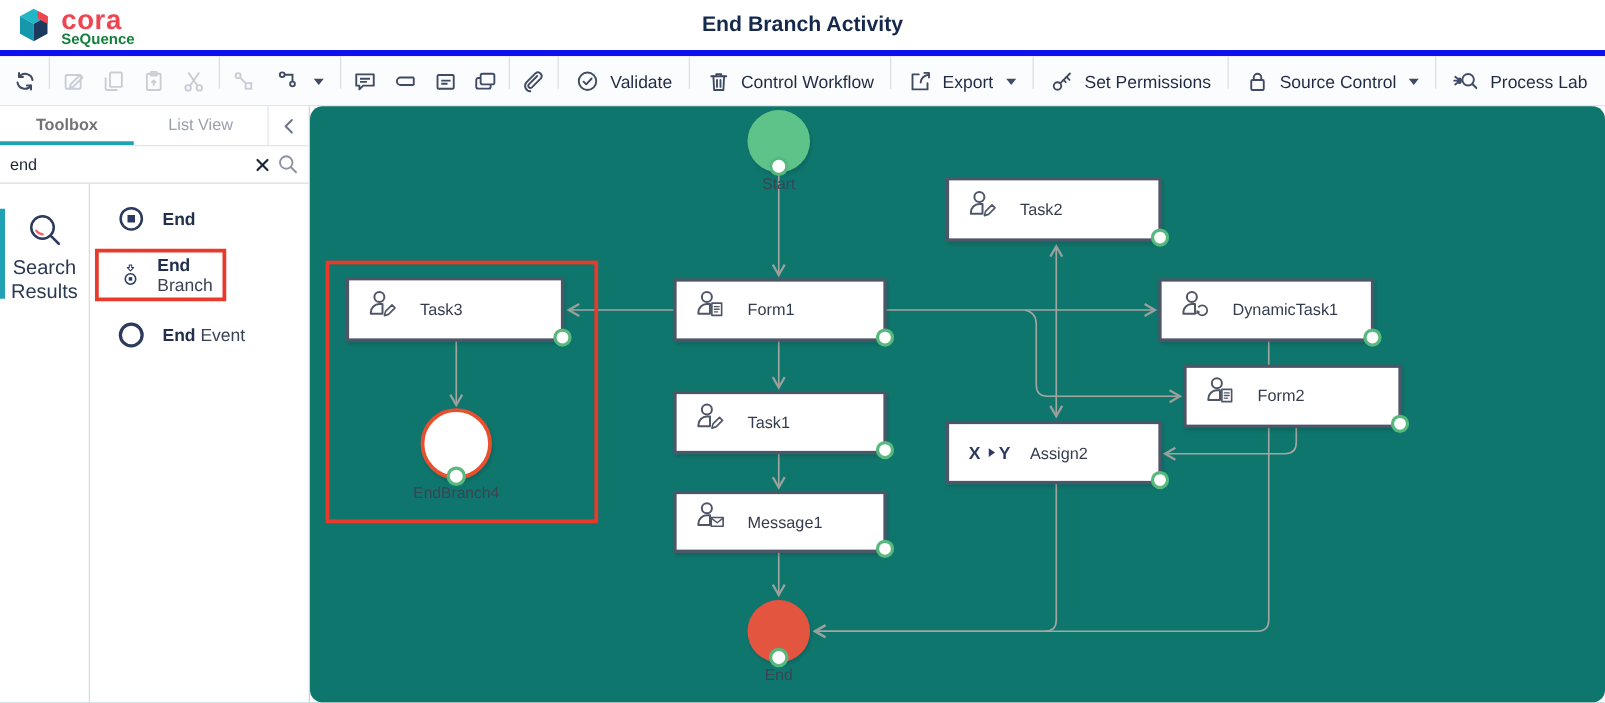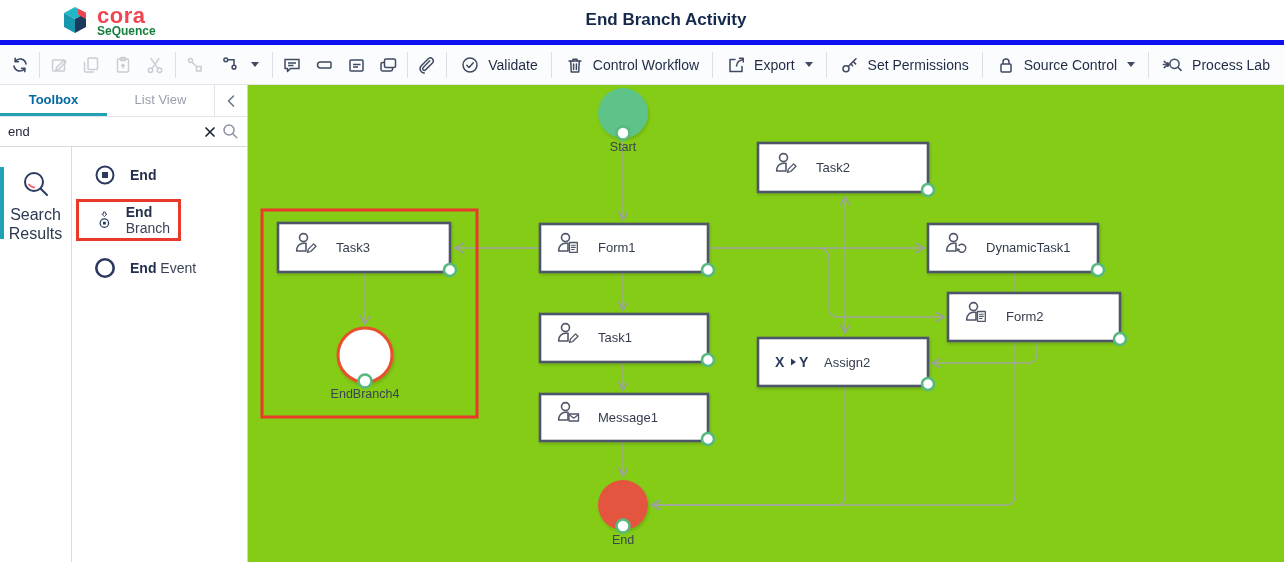--- a/index.html
+++ b/index.html
@@ -1,60 +1,60 @@
 <!DOCTYPE html>
 <html><head>
 <meta charset="utf-8">
 <style>
   * { box-sizing: border-box; margin: 0; padding: 0; }
   html,body { width:1284px; height:562px; overflow:hidden; font-family:"Liberation Sans",sans-serif; background:#fff; }
 
   
-  .header { height:40px; position:relative; background:#fff; display:flex; align-items:center;margin-left:48px; }
+  .header { height:40px; position:relative; background:#fff; display:flex; align-items:center; }
   .logo { position:absolute; left:12px; top:5px; display:flex; align-items:flex-start; gap:7px; }
   .logo-txt { display:flex; flex-direction:column; line-height:1; }
   .logo-cora { font-size:22px; font-weight:bold; color:#ef4550; letter-spacing:.5px; }
   .logo-seq  { font-size:12px; font-weight:bold; color:#15803d; margin-top:-2px; }
   .page-title { flex:1; text-align:center; font-size:17px; font-weight:bold; color:#15294c; }
   .blue-bar { height:5px; background:#0f10ee; }
 
   
-  .toolbar { height:40px; background:#fbfcfd; border-bottom:1px solid #e2e4e8; display:flex; align-items:center; padding:0 4px; }
+  .toolbar { height:40px; background:#fbfcfd; border-bottom:1px solid #e2e4e8; display:flex; padding:0 4px; }
   .tb-btn { display:flex; align-items:center; gap:8px; height:40px; padding:0 10px; font-size:14px; color:#1f2b45; cursor:pointer; white-space:nowrap; }
   .tb-ico { width:36px; padding:0; justify-content:center; }
   .sep { width:1px; height:26px; background:#dcdfe3; margin:0 3px; flex:none; }
   .icon { color:#3f4a63; display:block; }
   .icon.dis { color:#c9cdd5; }
   .caret { width:0; height:0; border-left:4px solid transparent; border-right:4px solid transparent; border-top:5px solid #3f4a63; margin-left:2px; }
 
   
   .main { display:flex; height:477px; }
   .sidebar { width:248px; background:#fff; border-right:1px solid #cfd2d6; display:flex; flex-direction:column; flex:none; }
   .tabs { display:flex; height:32px; border-bottom:1px solid #e2e4e7; align-items:stretch; }
   .tab { width:107px; text-align:center; line-height:29px; font-size:13px; cursor:pointer; }
-  .tab.active { font-weight:bold; color:#0369a1; border-bottom:3px solid #21a2b4; }
+  .tab.active { font-weight:bold; color:#737373; border-bottom:3px solid #21a2b4; }
   .tab.inactive { color:#98a0ac; }
   .tabs .tdiv { width:1px; background:#e2e4e7; }
   .collapse { flex:1; display:flex; align-items:center; justify-content:center; cursor:pointer; }
 
   .search-row { height:30px; border-bottom:1px solid #d9dcdf; display:flex; align-items:center; padding:0 8px; gap:5px; }
   .search-row input { border:none; outline:none; flex:1; font-size:13px; color:#1c2436; font-family:"Liberation Sans",sans-serif; min-width:0; }
 
   .sidebar-body { flex:1; display:flex; }
   .rail { width:72px; border-right:1px solid #d9dcdf; position:relative; padding-top:22px; flex:none; }
   .rail-ind { position:absolute; left:0; top:20px; width:4px; height:72px; background:#21a2b4; }
   .rail-item { display:flex; flex-direction:column; align-items:center; gap:5px; color:#2a3850; font-size:16px; line-height:1.15; cursor:pointer; }
 
   .results { flex:1; padding-top:10px; }
   .result-item { display:flex; align-items:center; gap:13px; height:36px; padding-left:21px; font-size:14px; color:#3a4356; cursor:pointer; margin-bottom:6px; }
   .result-item b { color:#22304d; }
   .result-item.hl { border:3px solid #e8392a; margin:3px 66px 9px 4px; padding-left:17px; height:42px; }
 
   
-  .canvas { flex:1; background:#84cc16; position:relative; }
+  .canvas { flex:1; background:#0f766e; position:relative;border-radius:10px; }
   .canvas svg { display:block; }
   .node { fill:#fff; stroke:#4e5668; stroke-width:2.6; }
   .port { fill:#fff; stroke:#57b97d; stroke-width:2.6; }
   .conn { fill:none; stroke:#a2a7a0; stroke-width:1.3; }
   .nlabel { font-family:"Liberation Sans",sans-serif; font-size:13px; fill:#333c4e; }
   .clabel { font-family:"Liberation Sans",sans-serif; font-size:12.5px; fill:#3b4452; text-anchor:middle; }
   .nicon  { stroke:#4e5668; fill:none; stroke-width:1.6; stroke-linecap:round; stroke-linejoin:round; }
   .xy { font-family:"Liberation Sans",sans-serif; font-size:14px; font-weight:bold; fill:#2b3a5e; }
 </style>
 </head>

